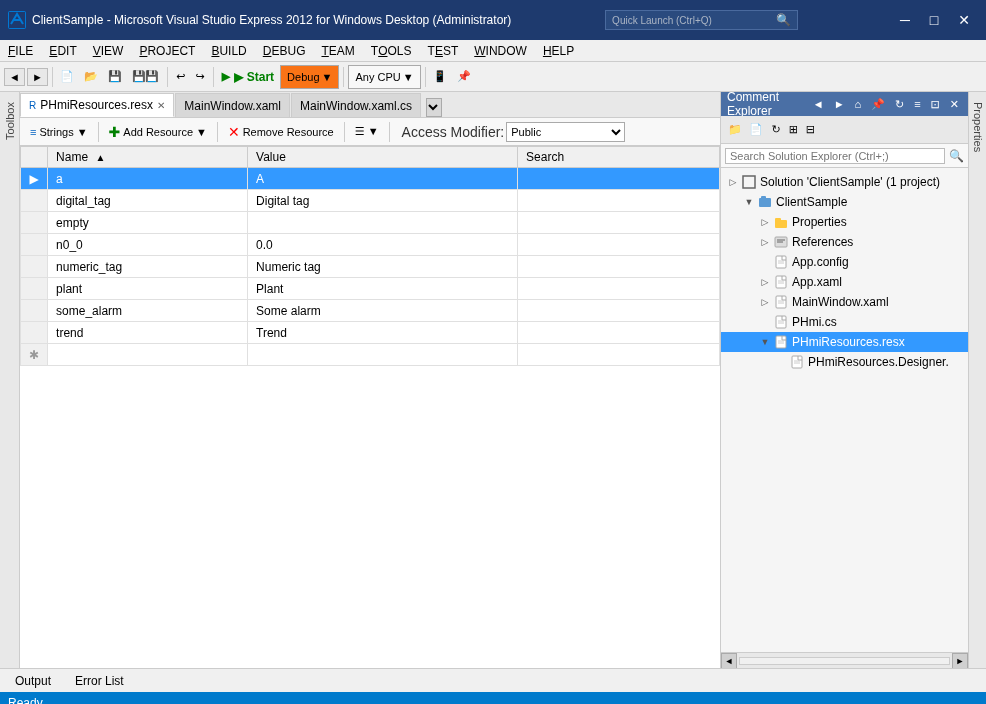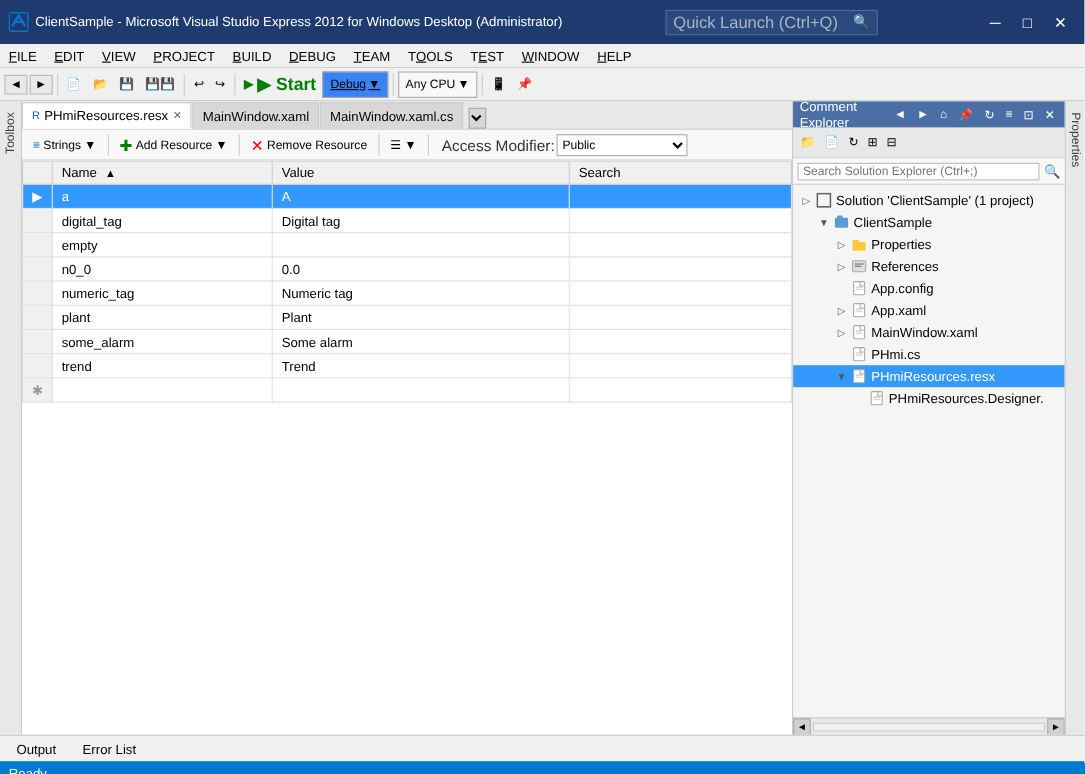--- a/index.html
+++ b/index.html
@@ -6,21 +6,21 @@
     body { font-family: 'Segoe UI', Tahoma, sans-serif; font-size: 12px; background: #f0f0f0; width: 986px; height: 704px; overflow: hidden; }
 
     
     .title-bar { background: #1e3a6e; color: white; height: 40px; display: flex; align-items: center; justify-content: space-between; padding: 0 8px; }
     .title-bar-left { display: flex; align-items: center; gap: 6px; }
     .title-bar-logo { width: 18px; height: 18px; background: #0078d4; border-radius: 2px; display: flex; align-items: center; justify-content: center; font-weight: bold; font-size: 10px; color: white; }
     .title-bar-title { font-size: 12px; }
     .title-bar-right { display: flex; align-items: center; gap: 4px; }
     .title-btn { color: white; background: none; border: none; cursor: pointer; padding: 2px 8px; font-size: 14px; }
     .title-search { display: flex; align-items: center; background: #2a4a7e; border: 1px solid #4a6a9e; padding: 2px 6px; gap: 4px; }
-    .title-search input { background: transparent; border: none; outline: none; color: white; font-size: 15px; width: 160px; }
+    .title-search input { background: transparent; border: none; outline: none; color: white; font-size: 10px; width: 160px; }
     .title-search input::placeholder { color: #aab4c4; }
 
     
     .menu-bar { background: #f0f0f0; height: 22px; display: flex; align-items: center; border-bottom: 1px solid #ccc; }
     .menu-item { padding: 2px 8px; font-size: 12px; cursor: pointer; height: 22px; display: flex; align-items: center; }
     .menu-item span { text-decoration: underline; }
 
     
     .toolbar { background: #f0f0f0; height: 30px; display: flex; align-items: center; padding: 0 4px; gap: 2px; border-bottom: 1px solid #ccc; }
     .tb-btn { background: none; border: none; cursor: pointer; padding: 2px 4px; font-size: 11px; height: 24px; display: flex; align-items: center; gap: 2px; }
@@ -137,23 +137,23 @@
   <button class="tb-btn">📄</button>
   <button class="tb-btn">📂</button>
   <button class="tb-btn">💾</button>
   <button class="tb-btn">💾💾</button>
   <div class="tb-separator"></div>
   <button class="tb-btn">↩</button>
   <button class="tb-btn">↪</button>
   <div class="tb-separator"></div>
   <button class="tb-btn" style="color:green; font-weight:bold;">
     <span>▶</span>
-    <span style="margin-left:2px; font-size:16px;">▶ Start</span>
+    <span style="margin-left:2px; font-size:12px;">▶ Start</span>
   </button>
-  <button class="tb-btn" style="border:1px solid #aaa; background:#3b82f6; padding: 0 6px; text-decoration: underline;">
+  <button class="tb-btn" style="border:1px solid #aaa; background:#f97316; padding: 0 6px;">
     <span>Debug</span>
     <span>▼</span>
   </button>
   <div class="tb-separator"></div>
   <button class="tb-btn" style="border:1px solid #aaa; background:#f8f8f8; padding: 0 6px;">
     <span>Any CPU</span>
     <span>▼</span>
   </button>
   <div class="tb-separator"></div>
   <button class="tb-btn">📱</button>

